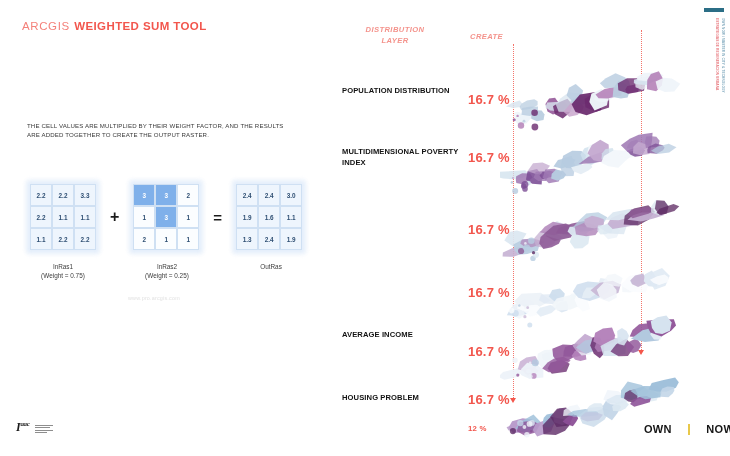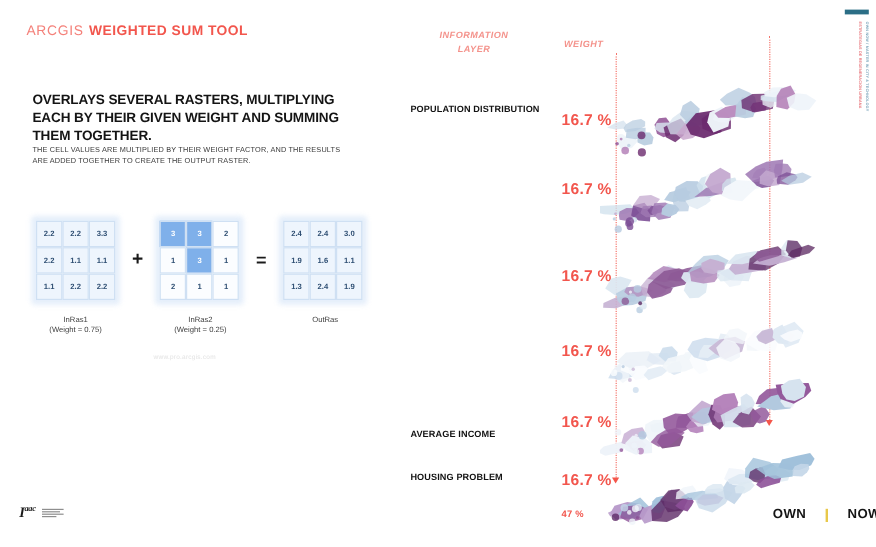--- a/index.html
+++ b/index.html
@@ -70,42 +70,41 @@
   .sidebar { position:absolute; right:6px; top:8px; width:20px; height:180px; }
   .sidebar-bar { position:absolute; left:0; top:0; width:20px; height:4px;
     background:#2b6e86; }
   .vtext { position:absolute; left:2px; top:10px; width:160px;
     transform-origin:0 0; transform:rotate(90deg) translateY(-11px);
     font-size:3.1px; letter-spacing:.15px; white-space:nowrap; font-weight:700; }
   .vt-red  { color:#e7747a; }
   .vt-blue { color:#7fa8bd; }
 
   
-  .iaac { position:absolute; left:16px; top:421px; display:flex; align-items:center; gap:5px;font-style:italic; }
+  .iaac { position:absolute; left:16px; top:421px; display:flex; align-items:flex-end; gap:5px;font-style:italic; }
   .iaac-mark { font-family:"Liberation Serif", serif; font-size:12px; font-weight:700;
     color:#1b1b1b; letter-spacing:-0.3px; line-height:1; }
   .iaac-mark sup { font-size:7px; vertical-align:super; }
   .iaac-lines { display:flex; flex-direction:column; gap:1.2px; padding-top:1px; }
   .iaac-lines i { display:block; height:1.1px; background:#8e8e8e; }
 
   .ownnow { position:absolute; left:644px; top:423px; display:flex; align-items:center;
     gap:16px; font-size:11px; font-weight:700; color:#151515; letter-spacing:.3px; }
   .ownnow .sep { display:inline-block; width:2.5px; height:11px; background:#e8c84a; }
 </style>
 </head>
 <body>
 
 <div class="slide">
 
   <div class="title-block">
     <span class="title-light">ARCGIS</span>
     <span class="title-bold">WEIGHTED SUM TOOL</span>
   </div>
 
-  <div class="headline">OVERLAYS SEVERAL RASTERS, MULTIPLYING EACH BY THEIR GIVEN WEIGHT AND SUMMING THEM TOGETHER.</div>
   <div class="subhead">THE CELL VALUES ARE MULTIPLIED BY THEIR WEIGHT FACTOR, AND THE RESULTS ARE ADDED TOGETHER TO CREATE THE OUTPUT RASTER.</div>
 
   <div class="diagram">
     <div class="ras-row">
 
       <div class="grid-wrap">
         <div class="grid-halo"></div>
         <div class="grid" id="grid0">
             <div class="cell">2.2</div>
             <div class="cell">2.2</div>
@@ -162,39 +161,40 @@
       <div>InRas2</div>
       <div>(Weight = 0.25)</div>
     </div>
     <div class="cap" style="left:196px; top:78px;">
       <div>OutRas</div>
     </div>
   </div>
 
   <div class="watermark">www.pro.arcgis.com</div>
 
-  <div class="col-head" id="h-layer">INFORMATION LAYER</div>
-  <div class="col-head" id="h-weight">WEIGHT</div>
+  <div class="col-head" id="h-layer">DISTRIBUTION LAYER</div>
+  <div class="col-head" id="h-weight">CREATE</div>
 
   <div class="layer-name" style="top:85px;">POPULATION DISTRIBUTION</div>
   <div class="layer-weight" style="top:92px;">16.7 %</div>
 
+  <div class="layer-name" style="top:146px;">MULTIDIMENSIONAL POVERTY INDEX</div>
   <div class="layer-weight" style="top:150px;">16.7 %</div>
 
   <div class="layer-weight" style="top:222px;">16.7 %</div>
 
   <div class="layer-weight" style="top:285px;">16.7 %</div>
 
-  <div class="layer-name" style="top:356px;">AVERAGE INCOME</div>
+  <div class="layer-name" style="top:329px;">AVERAGE INCOME</div>
   <div class="layer-weight" style="top:344px;">16.7 %</div>
 
   <div class="layer-name" style="top:392px;">HOUSING PROBLEM</div>
   <div class="layer-weight" style="top:392px;">16.7 %</div>
 
-  <div class="total-weight">47 %</div>
+  <div class="total-weight">12 %</div>
 
   <div class="guide" style="left:513px; top:44px;  height:356px;"></div>
   <div class="guide-arrow" style="left:510px; top:398px;"></div>
   <div class="guide" style="left:641px; top:30px;  height:322px;"></div>
   <div class="guide-arrow" style="left:638px; top:350px;"></div>
 
   <div class="maps">
     <div class="map-slot" style="top:38px;">
         <svg viewBox="0 0 185 78" preserveAspectRatio="none">
           <polygon points="32.2,62.7 25.8,67.9 17.5,68.8 14.5,62.7 18.1,57.3 25.4,58.1" fill="#eef4f9" opacity="0.99" transform="rotate(-9.7 22.0 62.7)"></polygon>

